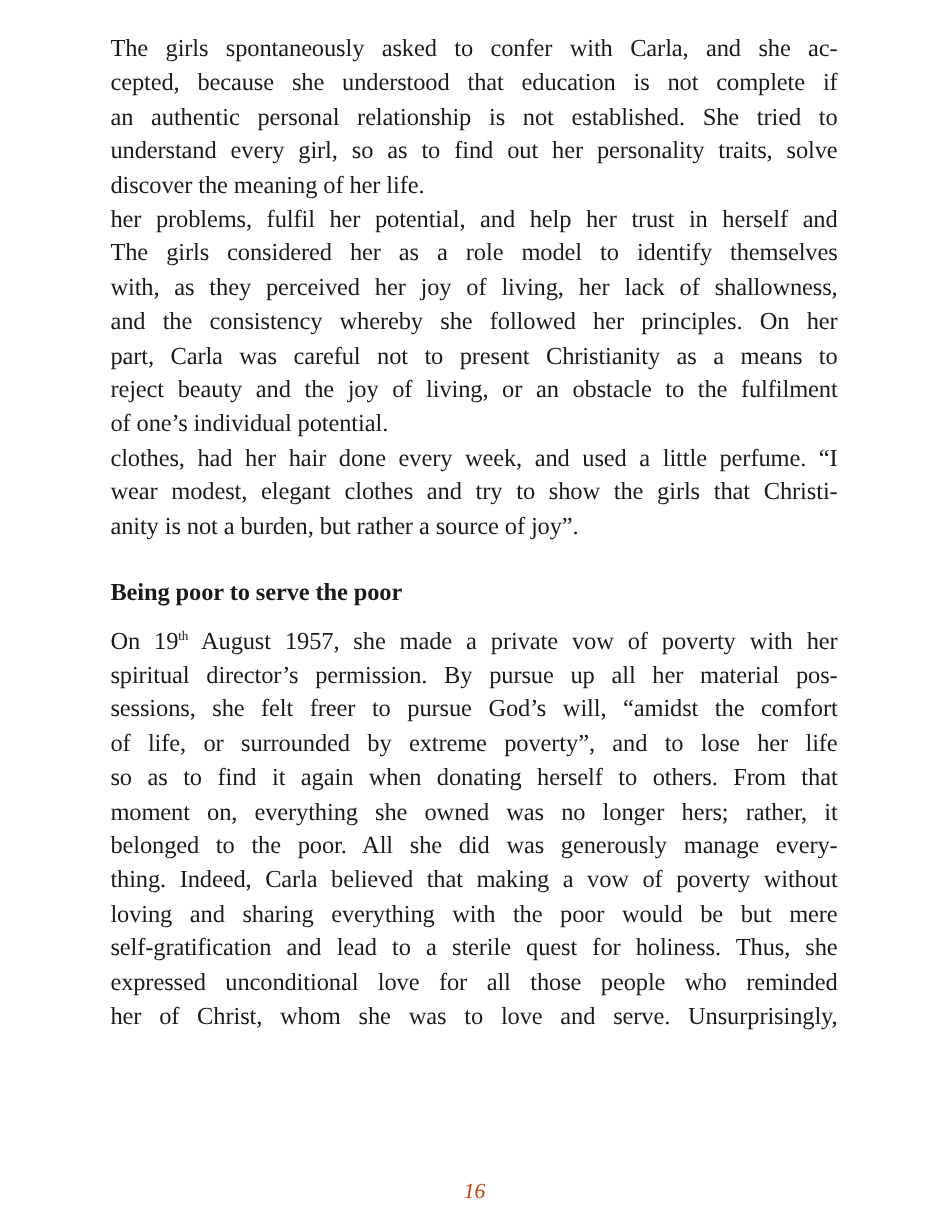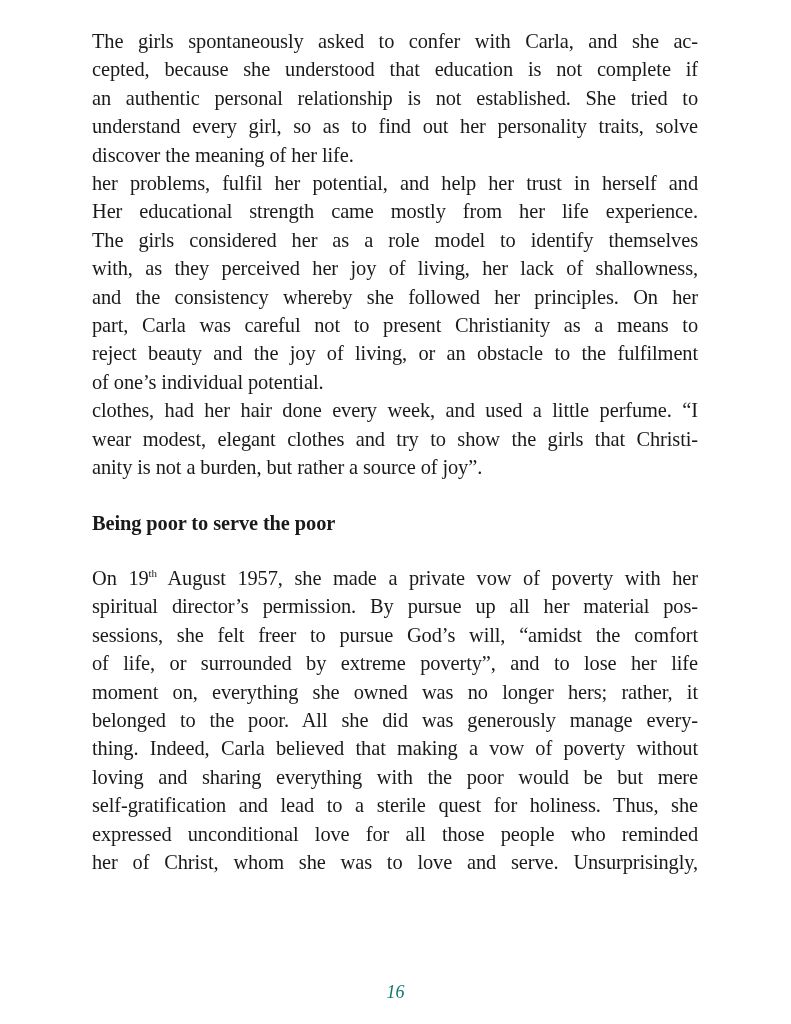--- a/index.html
+++ b/index.html
@@ -35,55 +35,54 @@
       text-align-last: left;
     }
     .paragraph {
       margin: 0;
     }
     .heading {
       font-weight: bold;
       font-size: 20.4px;
       line-height: 28.4px;
       margin-top: 27px;
-      margin-bottom: 27px;
+      margin-bottom: 12px;
       letter-spacing: -0.1px;
     }
     sup {
       font-size: 11px;
       line-height: 0;
       vertical-align: 8px;
     }
     .page-number {
       position: absolute;
       left: 0;
       width: 791px;
       top: 982px;
       text-align: center;
       font-style: italic;
       font-size: 18px;
-      color: #0f766e;
+      color: #c2410c;
     }
   </style>
 </head>
 <body>
 
 <div class="page">
 
   <div class="paragraph">
     <span class="line">The girls spontaneously asked to confer with Carla, and she ac-</span>
     <span class="line">cepted, because she understood that education is not complete if</span>
     <span class="line">an authentic personal relationship is not established. She tried to</span>
     <span class="line">understand every girl, so as to find out her personality traits, solve</span>
     <span class="line last">discover the meaning of her life.</span>
     <span class="line">her problems, fulfil her potential, and help her trust in herself and</span>
   </div>
 
   <div class="paragraph">
-    <span class="line">Her educational strength came mostly from her life experience.</span>
     <span class="line">The girls considered her as a role model to identify themselves</span>
     <span class="line">with, as they perceived her joy of living, her lack of shallowness,</span>
     <span class="line">and the consistency whereby she followed her principles. On her</span>
     <span class="line">part, Carla was careful not to present Christianity as a means to</span>
     <span class="line">reject beauty and the joy of living, or an obstacle to the fulfilment</span>
     <span class="line last">of one’s individual potential.</span>
   </div>
 
   <div class="paragraph">
     <span class="line">clothes, had her hair done every week, and used a little perfume. “I</span>
@@ -91,20 +90,21 @@
     <span class="line last">anity is not a burden, but rather a source of joy”.</span>
   </div>
 
   <div class="heading">Being poor to serve the poor</div>
 
   <div class="paragraph">
     <span class="line"><span>On 19</span><sup>th</sup><span> August 1957, she made a private vow of poverty with her</span></span>
     <span class="line">spiritual director’s permission. By pursue up all her material pos-</span>
     <span class="line">sessions, she felt freer to pursue God’s will, “amidst the comfort</span>
     <span class="line">of life, or surrounded by extreme poverty”, and to lose her life</span>
+    <span class="line">so as to find it again when donating herself to others. From that</span>
     <span class="line">moment on, everything she owned was no longer hers; rather, it</span>
     <span class="line">belonged to the poor. All she did was generously manage every-</span>
     <span class="line">thing. Indeed, Carla believed that making a vow of poverty without</span>
     <span class="line">loving and sharing everything with the poor would be but mere</span>
     <span class="line">self-gratification and lead to a sterile quest for holiness. Thus, she</span>
     <span class="line">expressed unconditional love for all those people who reminded</span>
     <span class="line">her of Christ, whom she was to love and serve. Unsurprisingly,</span>
   </div>
 
 </div>

